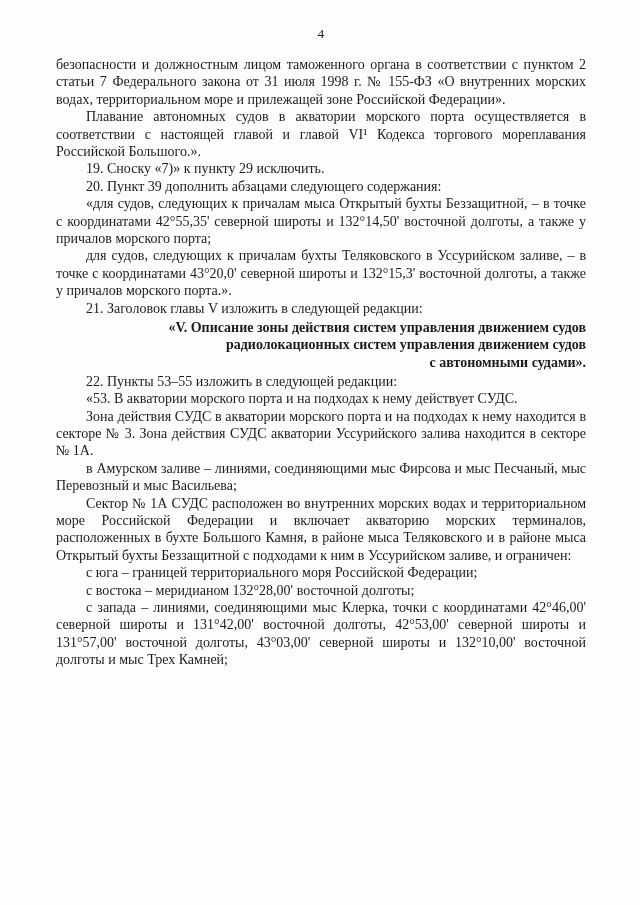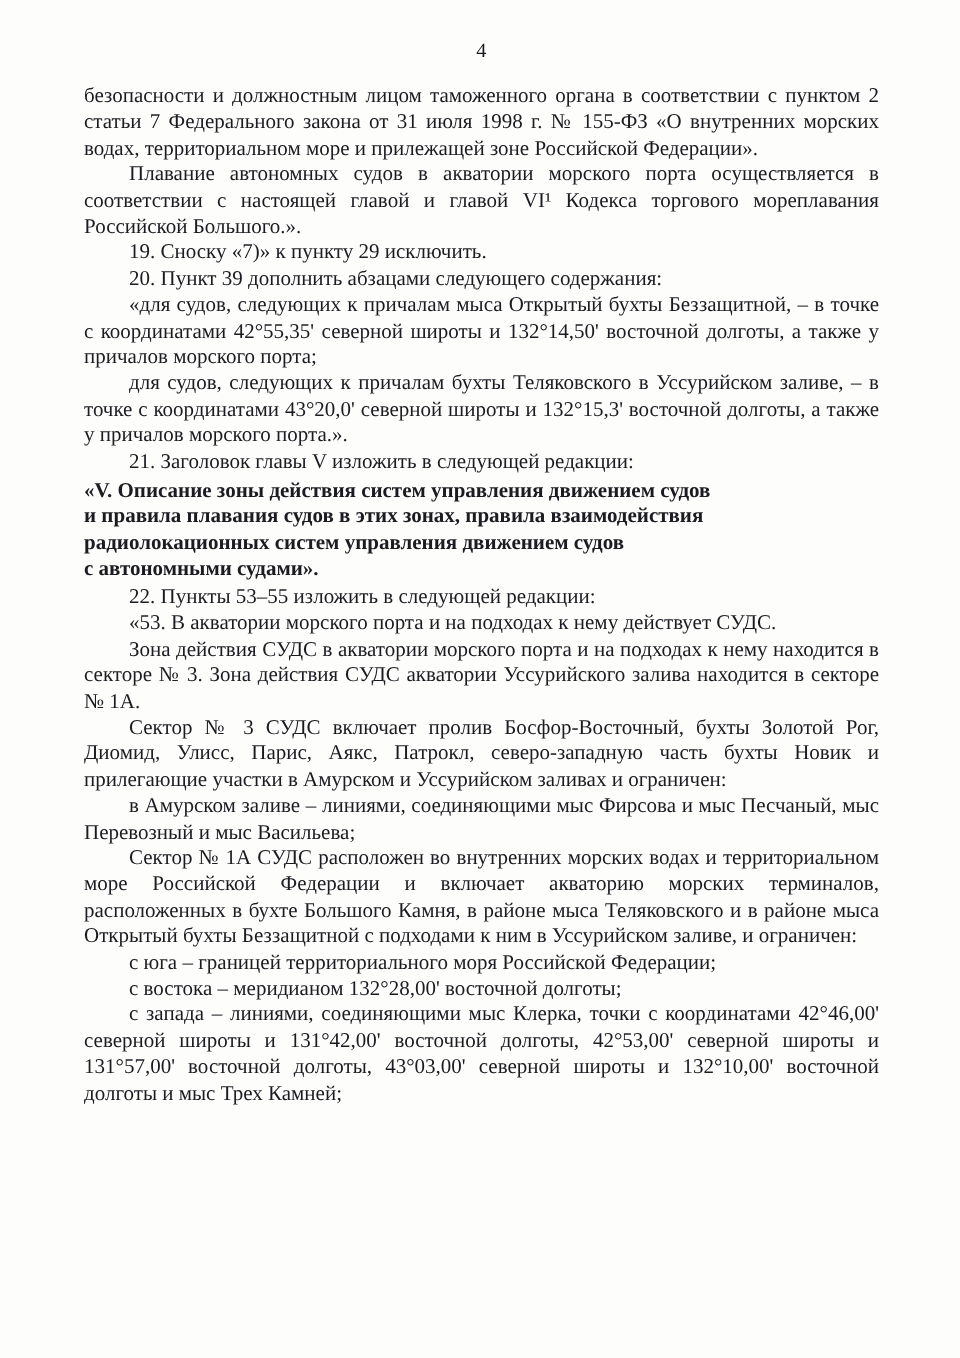--- a/index.html
+++ b/index.html
@@ -35,21 +35,21 @@
   .p {
     margin: 0;
     text-align: justify;
     text-justify: inter-word;
     hyphens: manual;
   }
   .indent {
     text-indent: 30px;
   }
   .center {
-    text-align: left;
+    text-align: right;
     text-indent: 0;
   }
   .bold {
     font-weight: bold;
   }
   .heading-block {
     margin-top: 2px;
     margin-bottom: 2px;
   }
   .heading-block .p {
@@ -68,29 +68,27 @@
     <p class="p">безопасности и должностным лицом таможенного органа    в соответствии с пунктом 2 статьи 7 Федерального закона от 31 июля 1998 г. № 155-ФЗ «О внутренних морских водах, территориальном море и прилежащей зоне Российской Федерации».</p>
     <p class="p indent">Плавание автономных судов в акватории морского порта осуществляется в соответствии с настоящей главой и главой VI¹ Кодекса торгового мореплавания Российской Большого.».</p>
     <p class="p indent">19. Сноску «7)» к пункту 29 исключить.</p>
     <p class="p indent">20. Пункт 39 дополнить абзацами следующего содержания:</p>
     <p class="p indent">«для судов, следующих к причалам мыса Открытый бухты Беззащитной, – в точке с координатами 42°55,35' северной широты и 132°14,50' восточной долготы, а также у причалов морского порта;</p>
     <p class="p indent">для судов, следующих к причалам бухты Теляковского в Уссурийском заливе, – в точке с координатами 43°20,0' северной широты и 132°15,3' восточной долготы, а также у причалов морского порта.».</p>
     <p class="p indent">21. Заголовок главы V изложить в следующей редакции:</p>
 
     <div class="heading-block">
       <p class="p center bold">«V. Описание зоны действия систем управления движением судов</p>
-      <p class="p center bold">и правила плавания судов в этих зонах, правила взаимодействия</p>
       <p class="p center bold">радиолокационных систем управления движением судов</p>
       <p class="p center bold">с автономными судами».</p>
     </div>
 
     <p class="p indent">22. Пункты 53–55 изложить в следующей редакции:</p>
     <p class="p indent">«53. В акватории морского порта и на подходах к нему действует СУДС.</p>
     <p class="p indent">Зона действия СУДС в акватории морского порта и на подходах к нему находится в секторе № 3. Зона действия СУДС акватории Уссурийского залива находится в секторе № 1А.</p>
-    <p class="p indent">Сектор № 3 СУДС включает пролив Босфор-Восточный, бухты Золотой Рог, Диомид, Улисс, Парис, Аякс, Патрокл, северо-западную часть бухты Новик и прилегающие участки в Амурском и Уссурийском заливах и ограничен:</p>
     <p class="p indent">в Амурском заливе – линиями, соединяющими мыс Фирсова и мыс Песчаный, мыс Перевозный и мыс Васильева;</p>
     <p class="p indent">Сектор № 1А СУДС расположен во внутренних морских водах и территориальном море Российской Федерации и включает акваторию морских терминалов, расположенных в бухте Большого Камня, в районе мыса Теляковского и в районе мыса Открытый бухты Беззащитной с подходами к ним в Уссурийском заливе, и ограничен:</p>
     <p class="p indent">с юга – границей территориального моря Российской Федерации;</p>
     <p class="p indent">с востока – меридианом 132°28,00' восточной долготы;</p>
     <p class="p indent">с запада – линиями, соединяющими мыс Клерка, точки с координатами 42°46,00' северной широты и 131°42,00' восточной долготы, 42°53,00' северной широты и 131°57,00' восточной долготы, 43°03,00' северной широты и 132°10,00' восточной долготы и мыс Трех Камней;</p>
 
   </div>
 </div>
 
 </body></html>

